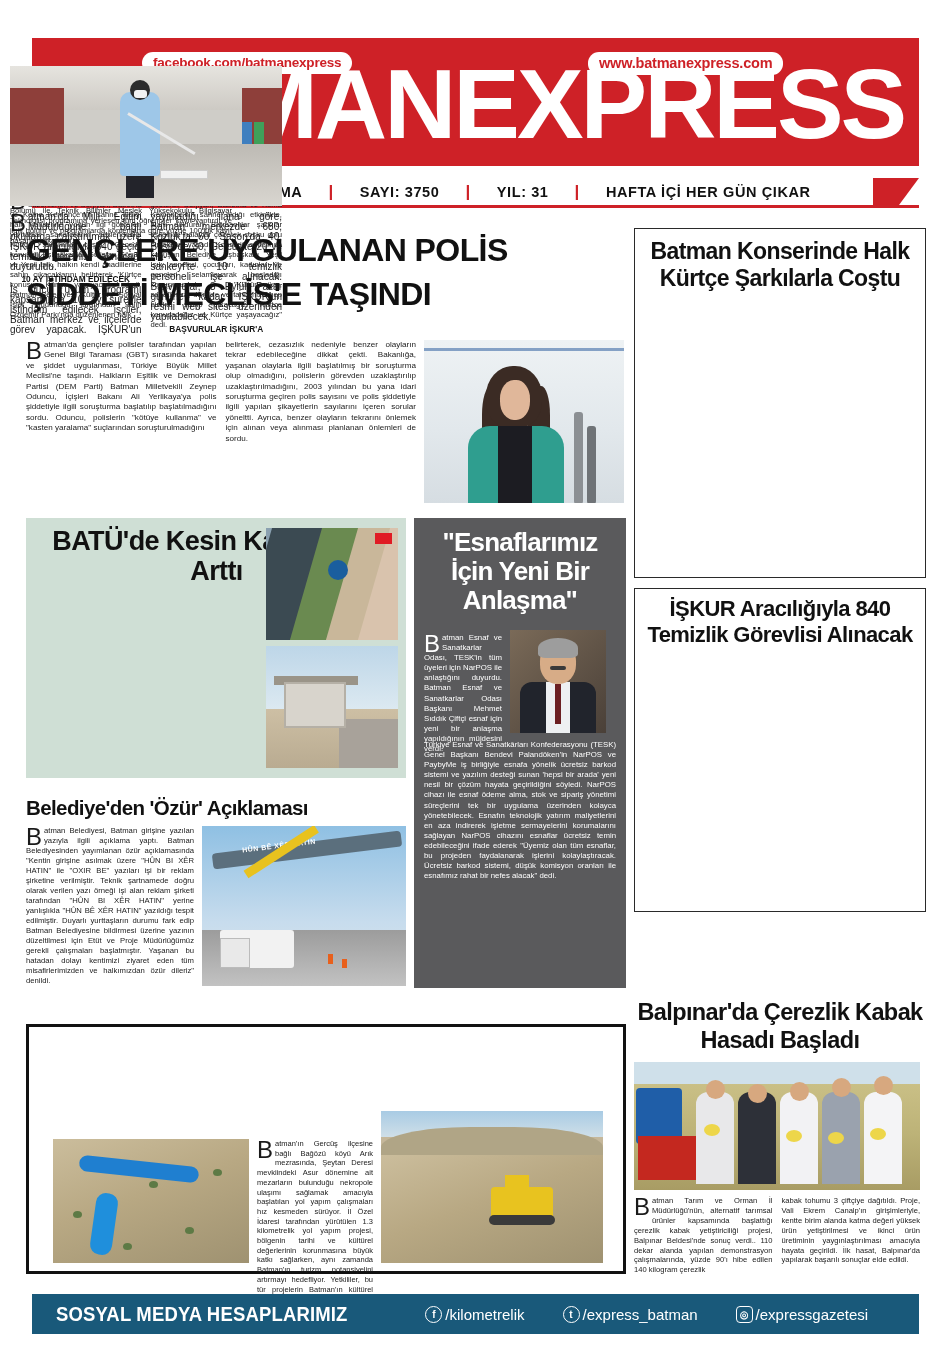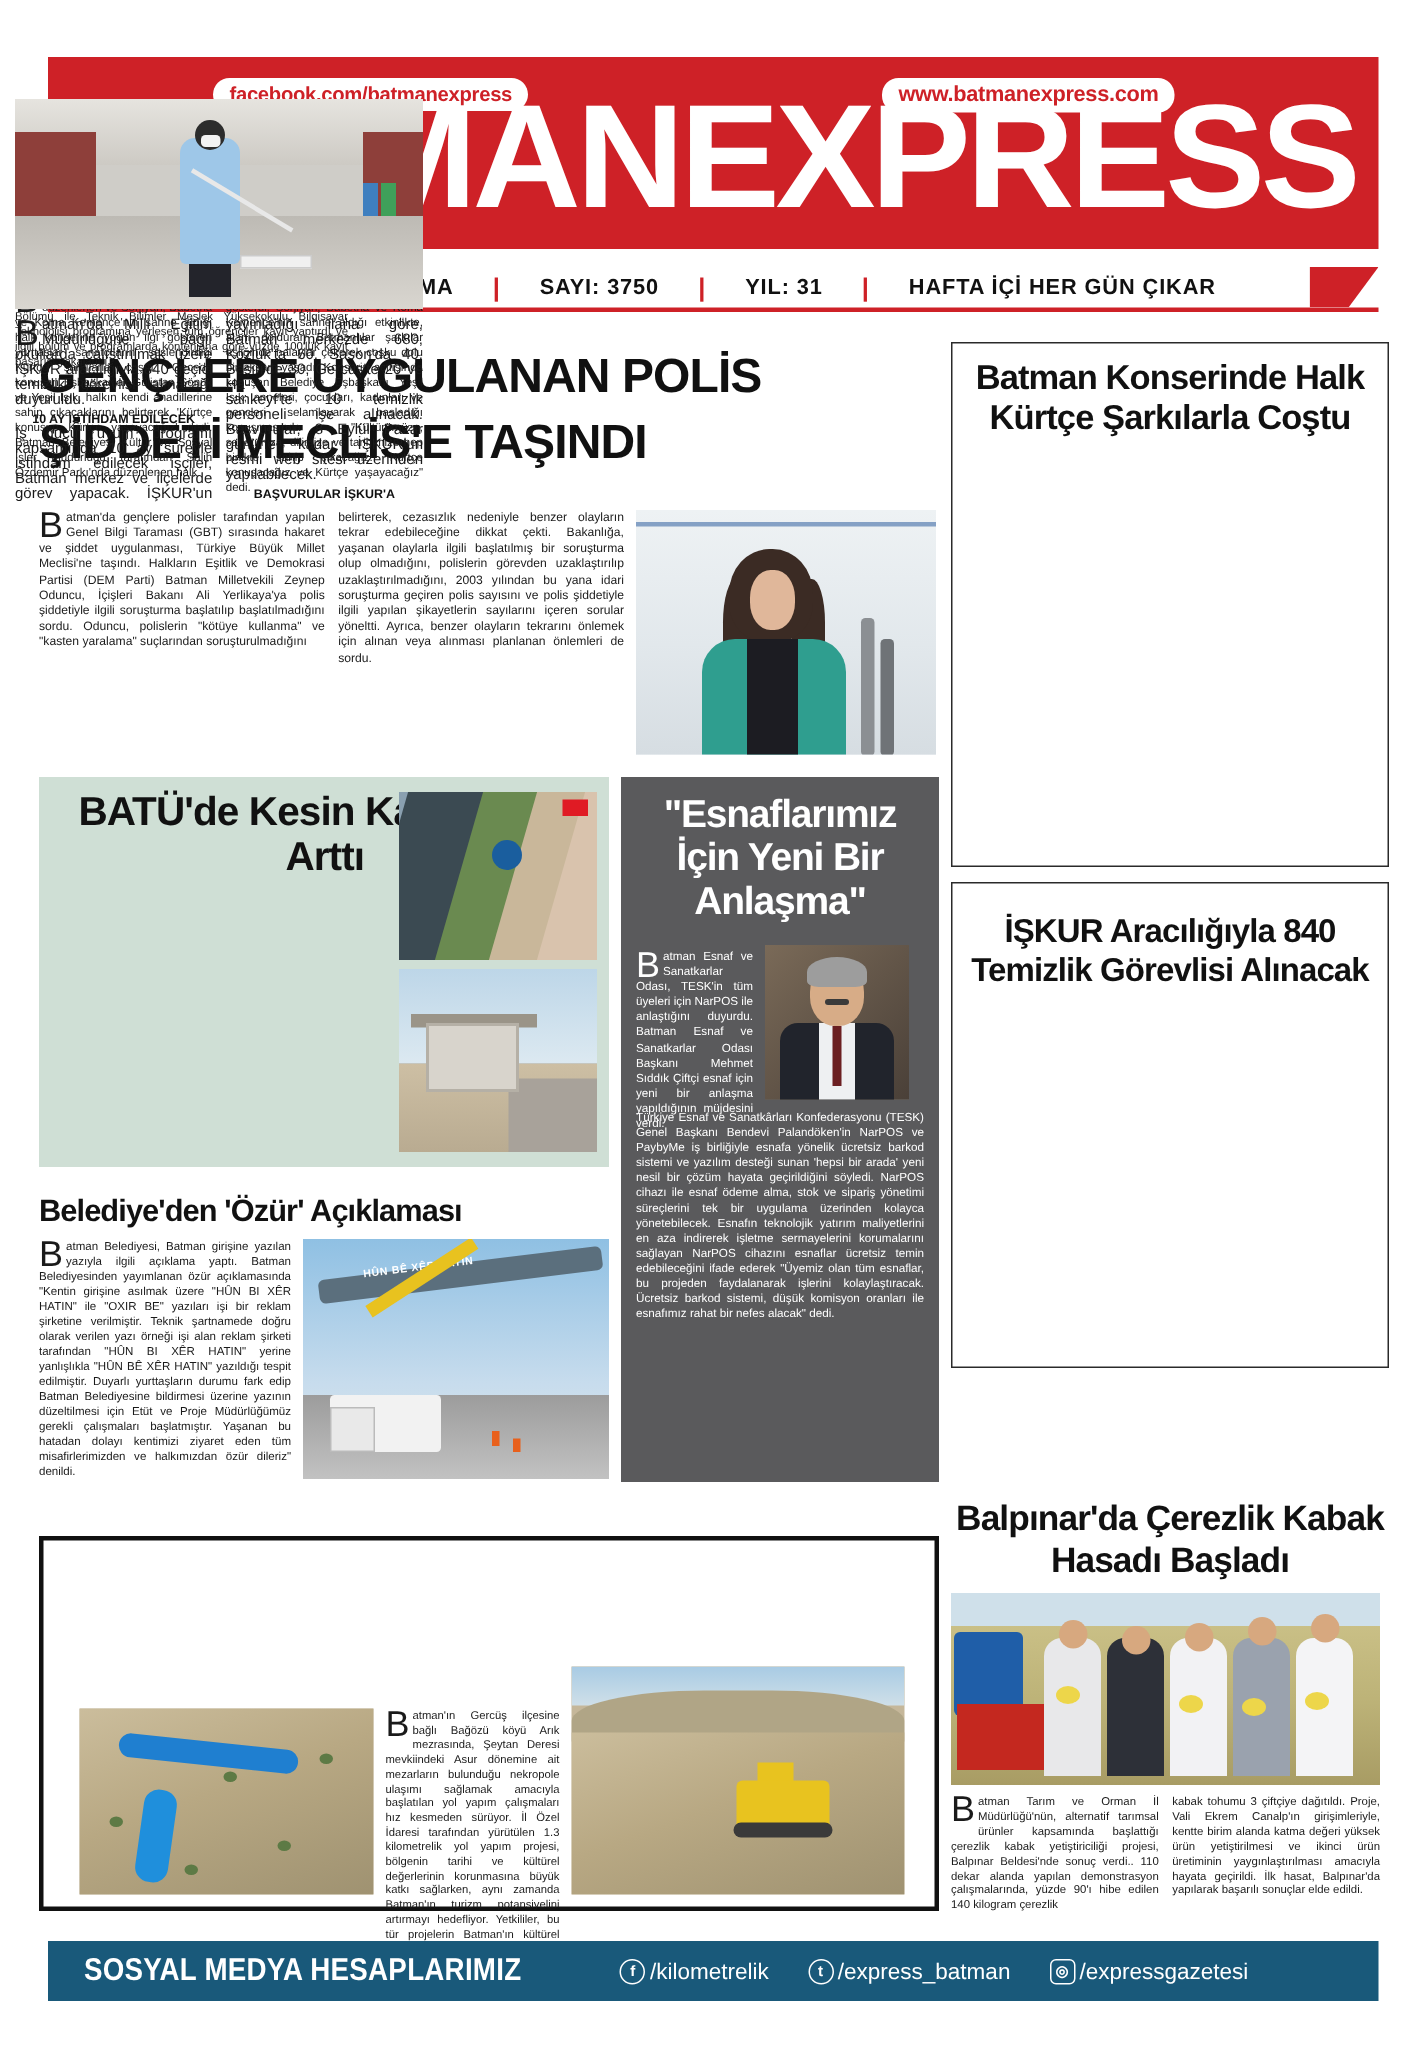--- a/index.html
+++ b/index.html
@@ -143,21 +143,21 @@
   .kp-dancer { position:absolute; left:212px; top:20px; width:22px; height:74px; background:#e06a1e; border-radius:6px 6px 0 0;}
   .kp-dhead { position:absolute; left:216px; top:12px; width:13px; height:13px; background:#c99a79; border-radius:50%; }
   .kp-spk1 { position:absolute; left:150px; top:74px; width:34px; height:24px; background:#2a2a2a; transform:skewY(-8deg); }
   .kp-spk2 { position:absolute; left:192px; top:78px; width:30px; height:22px; background:#1f1f1f; transform:skewY(-8deg); }
   .konser-body { position:absolute; left:10px; top:190px; width:272px; }
   .konser-body .body-txt { font-size: 7.7px; line-height: 10px; }
 
   
   .iskur {
     position: absolute; left: 634px; top: 588px; width: 292px; height: 324px;
-    border: 1.5px solid #2a2a2a; padding: 19px 10px;
+    border: 1.5px solid #2a2a2a; padding: 7px 10px;
   }
   .iskur-hl { font-size: 22px; line-height: 26px; text-align: center; }
   .iskur-ph { position:absolute; left:10px; top:66px; width:272px; height:140px; background:#cfcdc8; overflow:hidden; }
   .ip-ceil { position:absolute; left:0; top:0; width:100%; height:44px; background:linear-gradient(180deg,#e6e4df,#cdcac4); }
   .ip-floor { position:absolute; left:0; bottom:0; width:100%; height:62px; background:linear-gradient(180deg,#bdbab4,#d9d6d0); }
   .ip-wall-l { position:absolute; left:0; top:22px; width:54px; height:58px; background:#8e3f3a; }
   .ip-wall-r { position:absolute; right:0; top:22px; width:40px; height:58px; background:#8e3f3a; }
   .ip-worker { position:absolute; left:110px; top:26px; width:40px; height:84px; background:#9ec7e8; border-radius:10px 10px 4px 4px; }
   .ip-whead { position:absolute; left:120px; top:14px; width:20px; height:20px; background:#2c2c2c; border-radius:50%; }
   .ip-mask { position:absolute; left:124px; top:24px; width:13px; height:8px; background:#f2f2f2; border-radius:3px; }
@@ -216,21 +216,21 @@
   .ba-crate { position:absolute; left:4px; top:74px; width:64px; height:44px; background:#c4281f; }
   .ba-p { position:absolute; top:30px; width:38px; height:92px; border-radius:12px 12px 0 0; }
   .ba-h { position:absolute; width:19px; height:19px; border-radius:50%; background:#d7a87f; }
   .ba-pump { position:absolute; width:16px; height:12px; border-radius:50%; background:#edd64a; }
   .balp-body { position:absolute; left:0; top:198px; width:286px; }
   .balp-body .body-txt { font-size: 7.6px; line-height: 9.9px; }
 
   
   .social {
     position: absolute; left: 32px; top: 1294px; width: 887px; height: 40px;
-    background: #19597A; display: flex; align-items: center; padding-left: 24px; gap: 0;
+    background: #19597A; display: flex; align-items: center; padding-left: 24px; gap: 12px;
   }
   .social-title {
     color:#fff; font-weight:bold; font-size:21px; letter-spacing:0.2px;
     transform: scaleX(0.88); transform-origin:left center; white-space:nowrap;
   }
   .social-item { display:flex; align-items:center; gap:3px; color:#fff; font-size:15px; margin-left:26px; white-space:nowrap; }
   .sic { width:17px; height:17px; border:1.6px solid #fff; border-radius:50%; display:flex; align-items:center; justify-content:center; font-size:10px; font-weight:bold; flex:none; }
   .sic.sq { border-radius:4px; }
 </style>
 </head>

